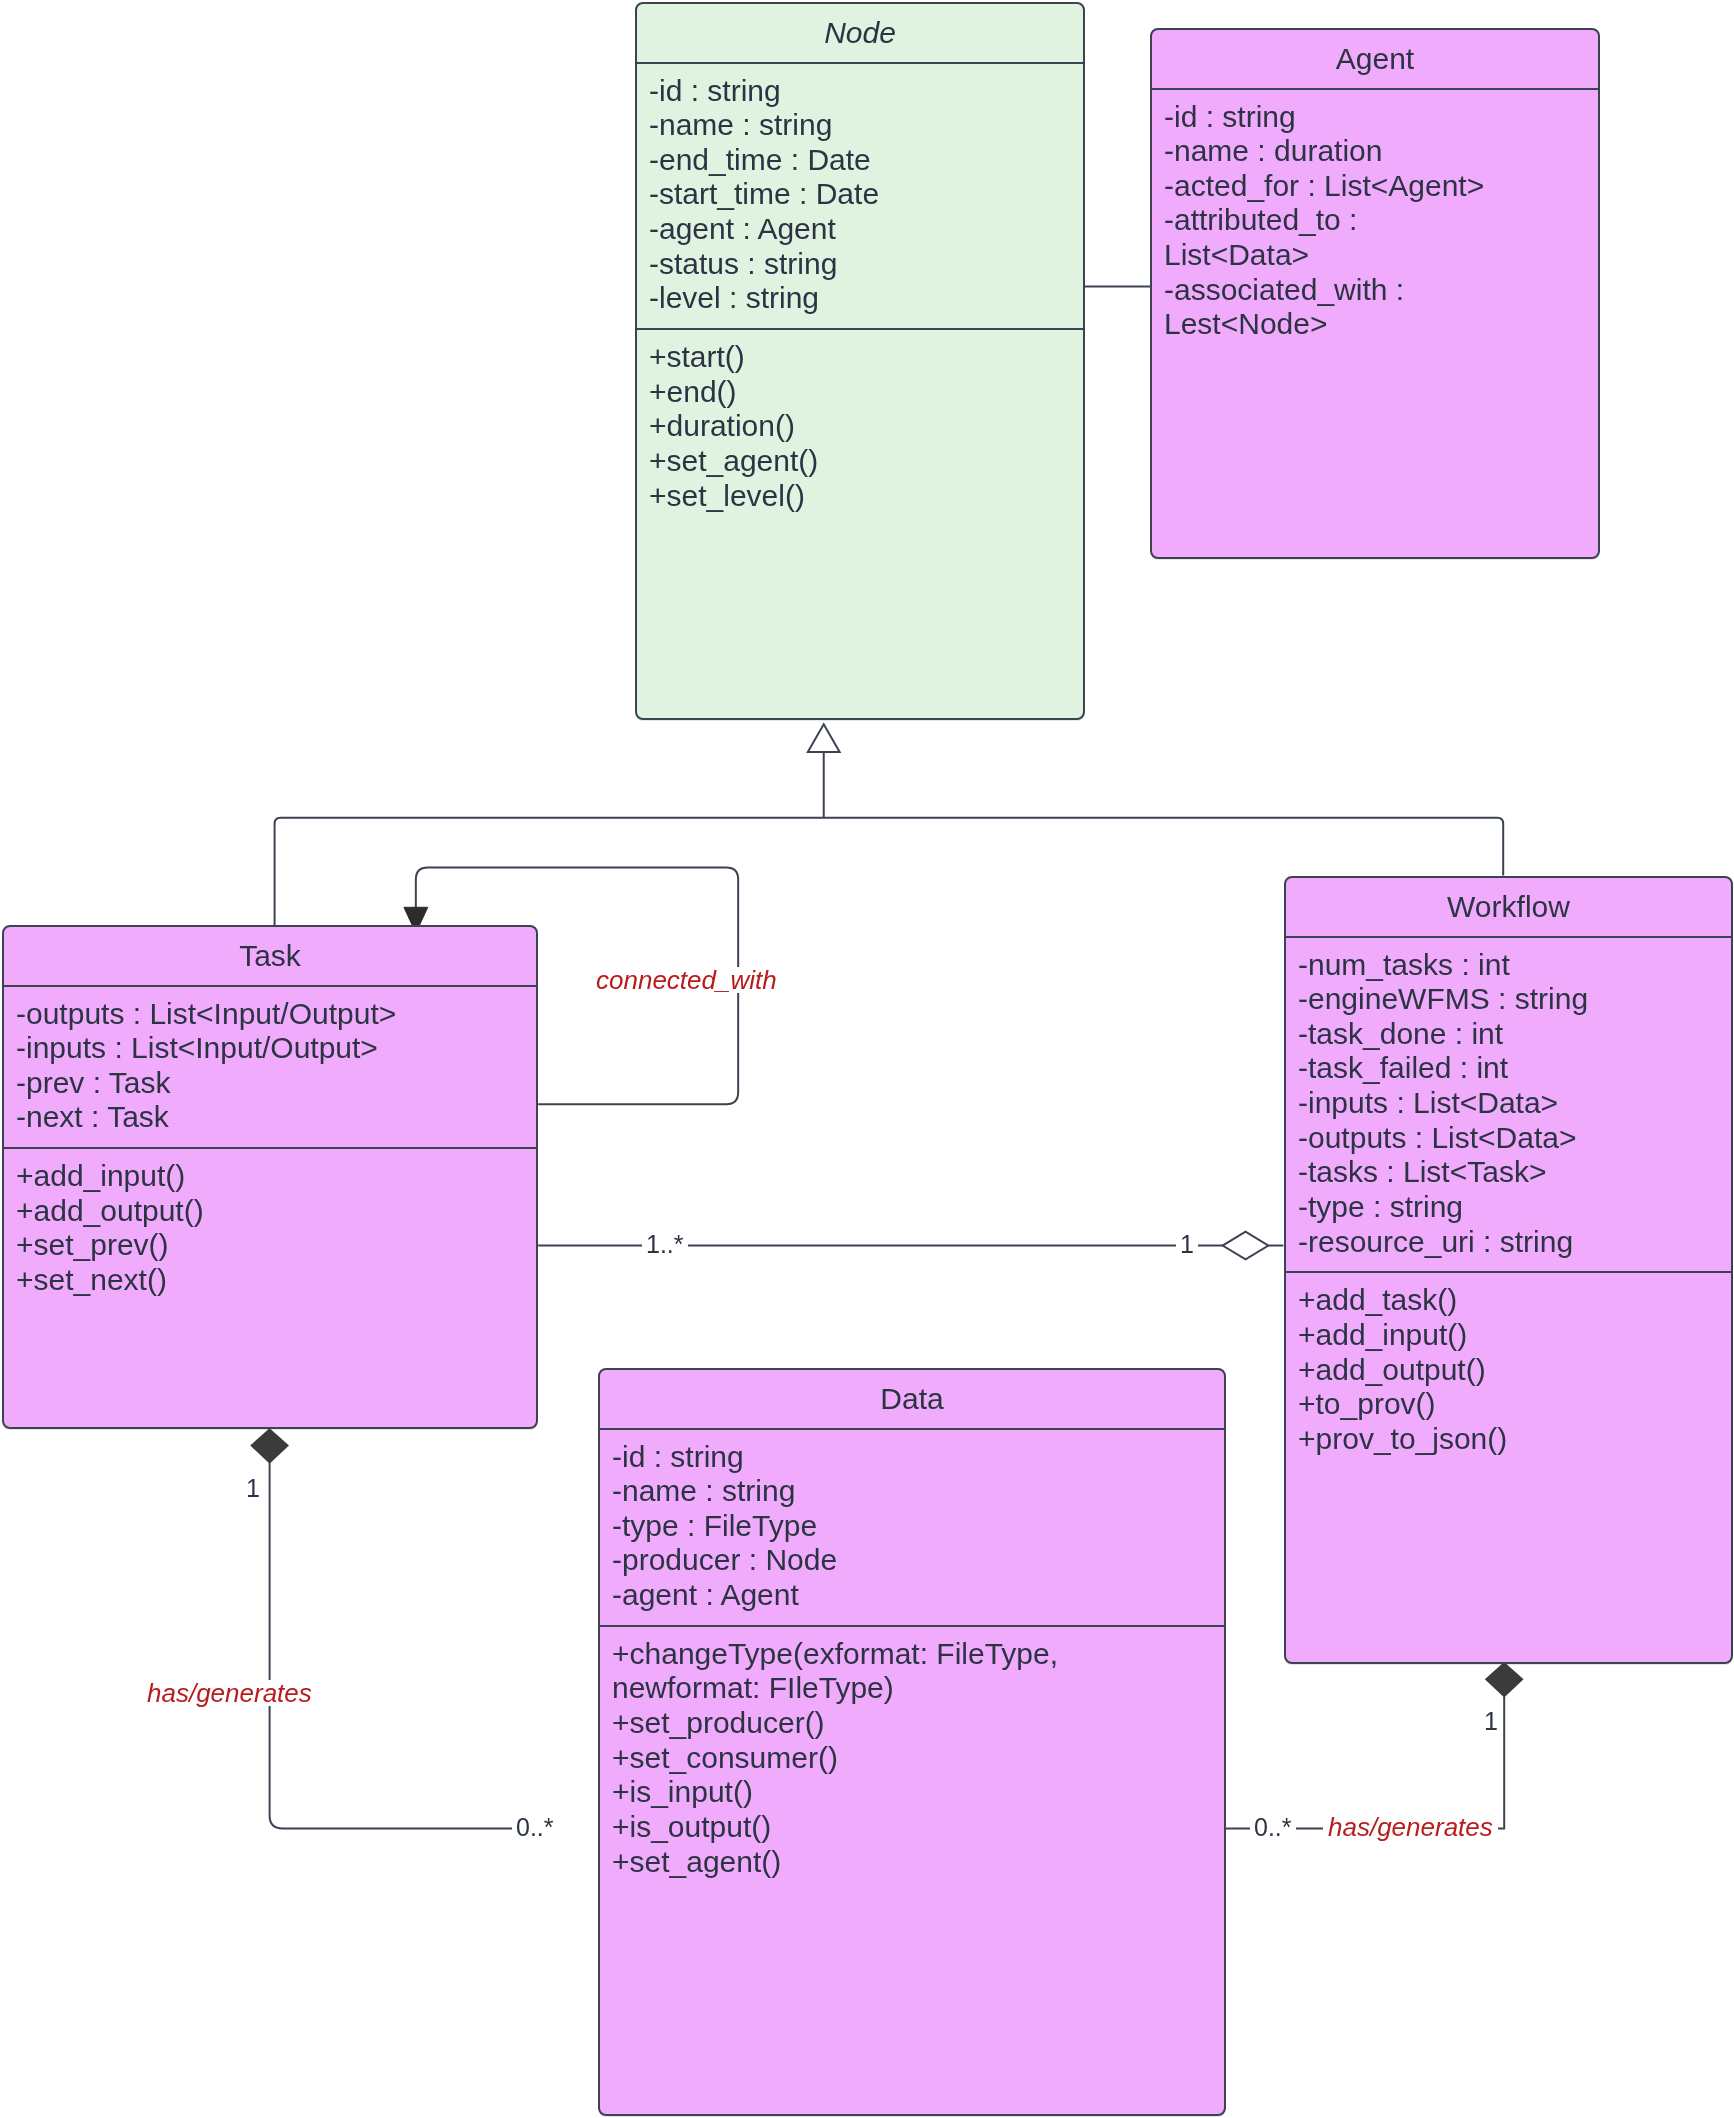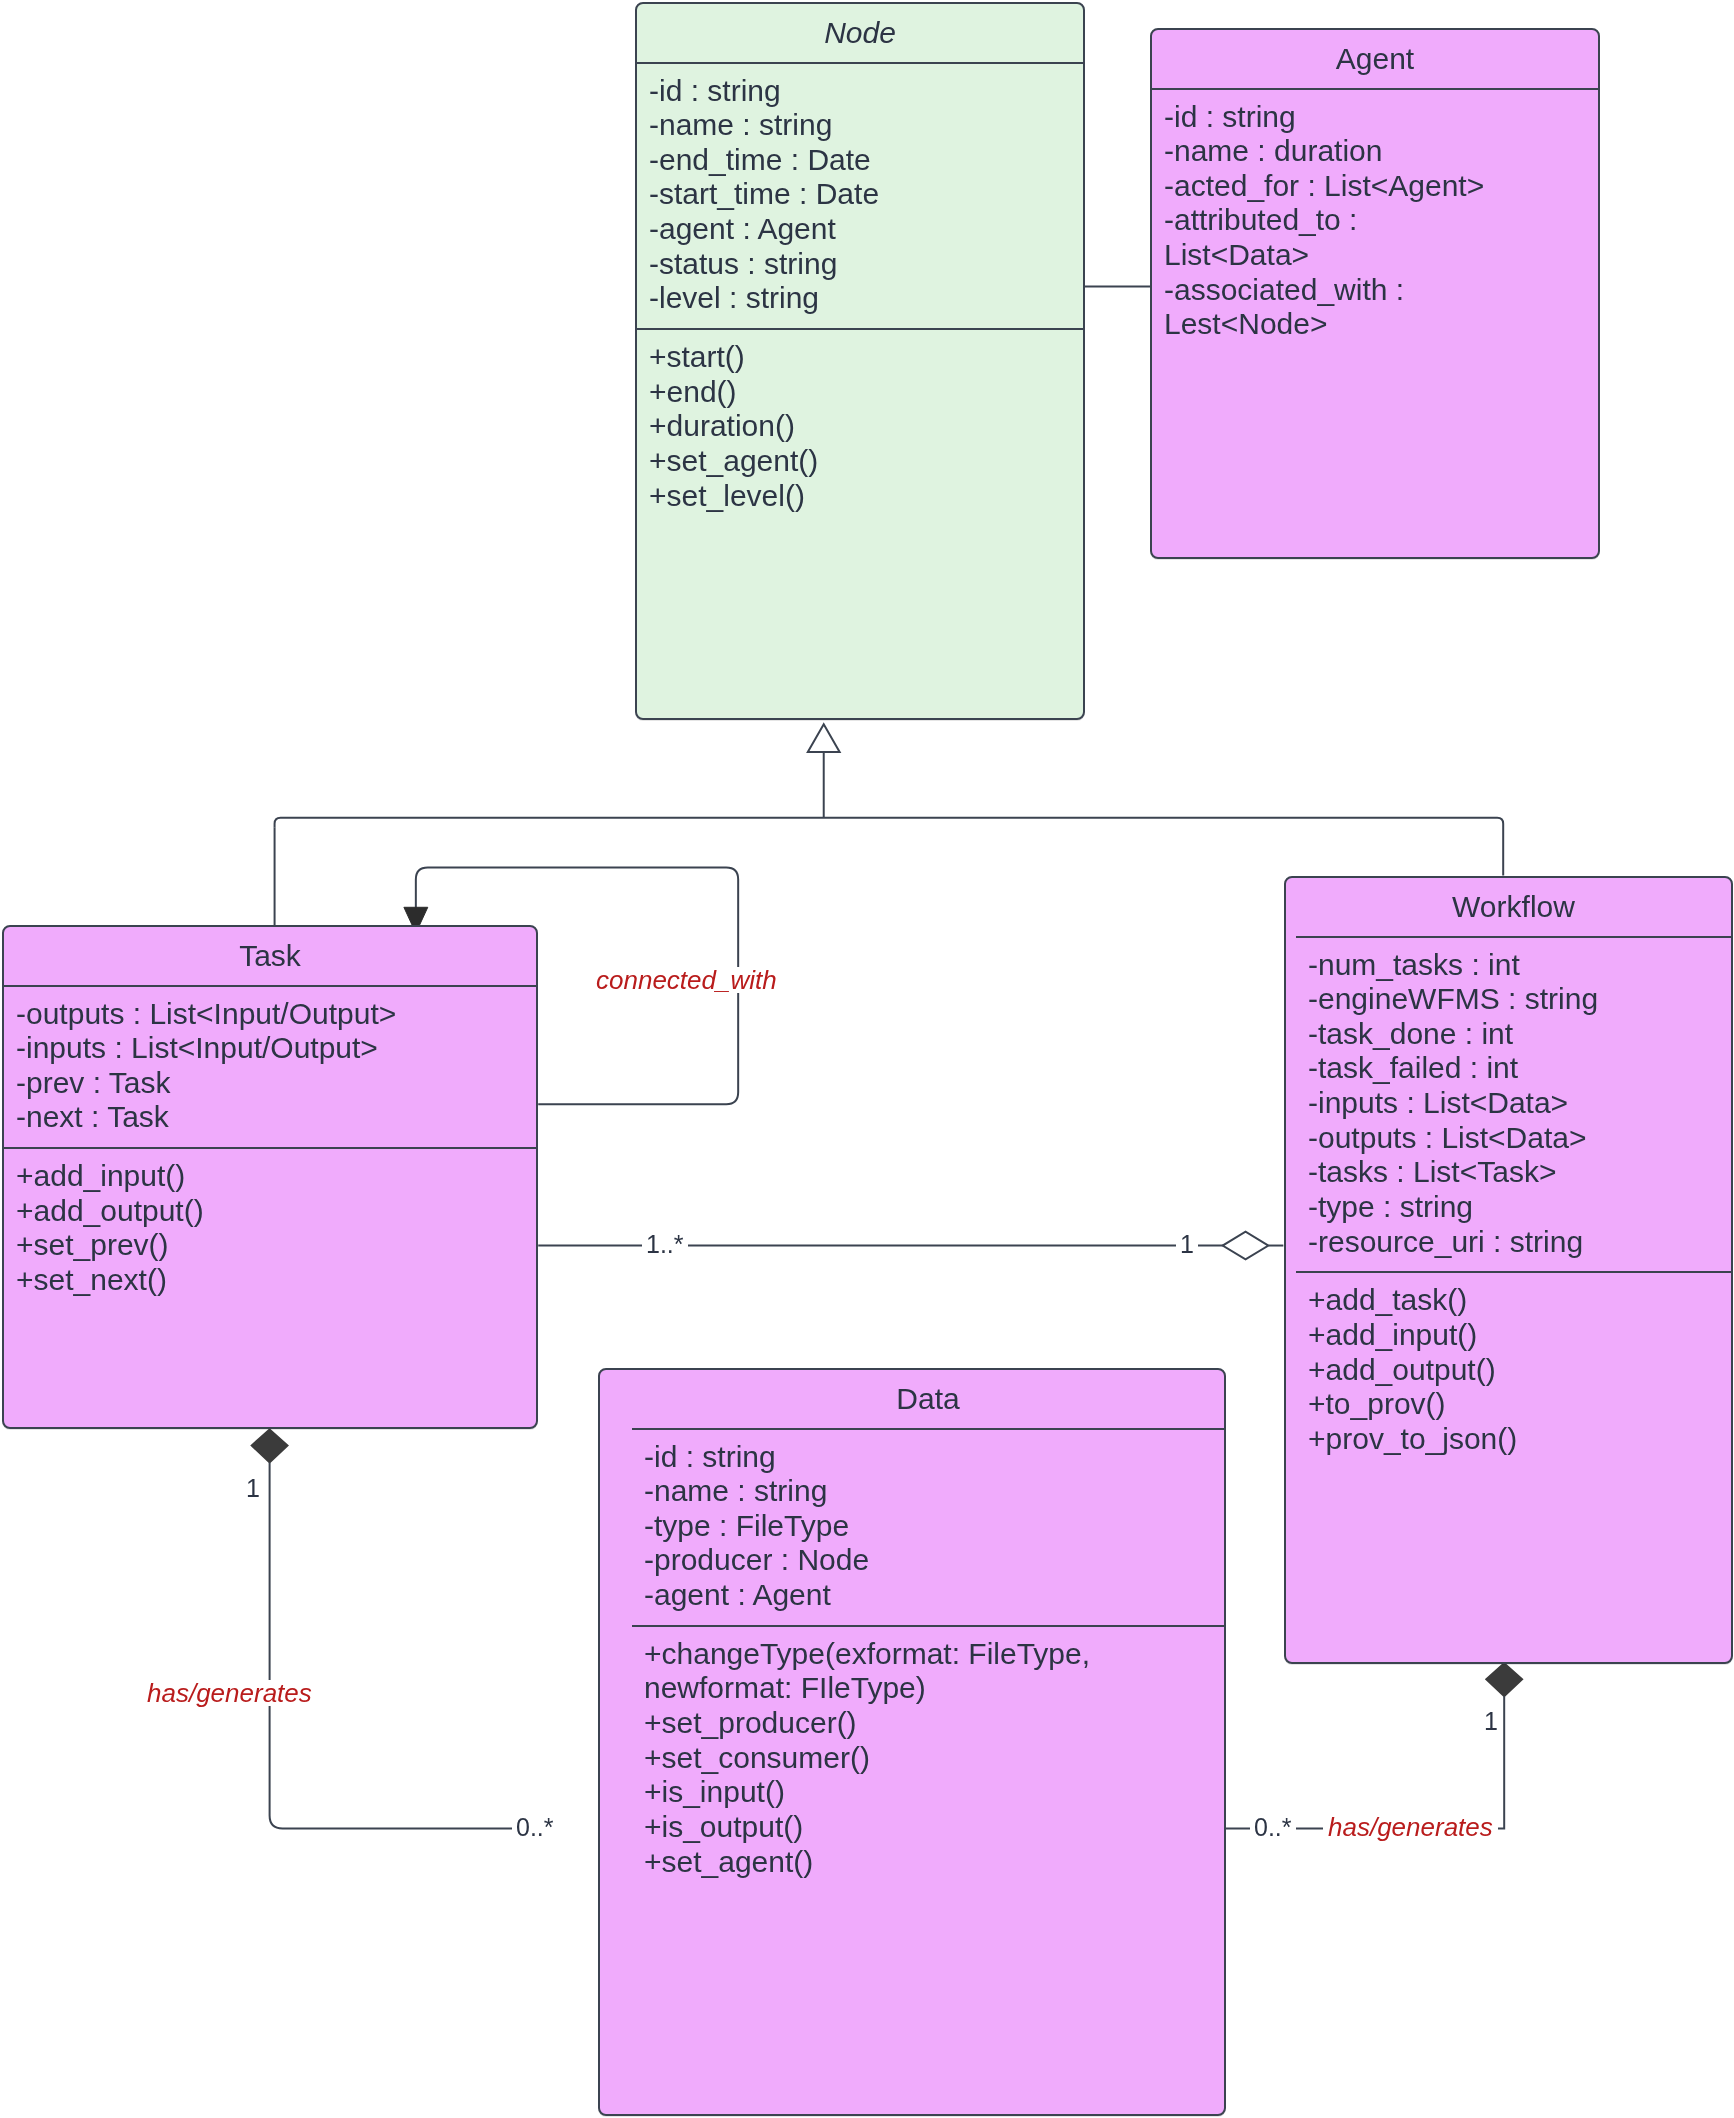--- a/index.html
+++ b/index.html
@@ -202,21 +202,21 @@
       <div class="member">-next : Task</div>
     </div>
     <div class="class-section">
       <div class="member">+add_input()</div>
       <div class="member">+add_output()</div>
       <div class="member">+set_prev()</div>
       <div class="member">+set_next()</div>
     </div>
   </div>
 
-  <div class="uml-class" id="cls-workflow" style="left:1284px; top:876px; width:449px; height:788px;padding-left:10px;">
+  <div class="uml-class" id="cls-workflow" style="left:1284px; top:876px; width:449px; height:788px;">
     <div class="class-title">Workflow</div>
     <div class="class-section">
       <div class="member">-num_tasks : int</div>
       <div class="member">-engineWFMS : string</div>
       <div class="member">-task_done : int</div>
       <div class="member">-task_failed : int</div>
       <div class="member">-inputs : List&lt;Data&gt;</div>
       <div class="member">-outputs : List&lt;Data&gt;</div>
       <div class="member">-tasks : List&lt;Task&gt;</div>
       <div class="member">-type : string</div>
@@ -224,21 +224,21 @@
     </div>
     <div class="class-section">
       <div class="member">+add_task()</div>
       <div class="member">+add_input()</div>
       <div class="member">+add_output()</div>
       <div class="member">+to_prov()</div>
       <div class="member">+prov_to_json()</div>
     </div>
   </div>
 
-  <div class="uml-class" id="cls-data" style="left:598px; top:1368px; width:628px; height:748px;padding-left:32px;">
+  <div class="uml-class" id="cls-data" style="left:598px; top:1368px; width:628px; height:748px;">
     <div class="class-title">Data</div>
     <div class="class-section">
       <div class="member">-id : string</div>
       <div class="member">-name : string</div>
       <div class="member">-type : FileType</div>
       <div class="member">-producer : Node</div>
       <div class="member">-agent : Agent</div>
     </div>
     <div class="class-section">
       <div class="member">+changeType(exformat: FileType,

